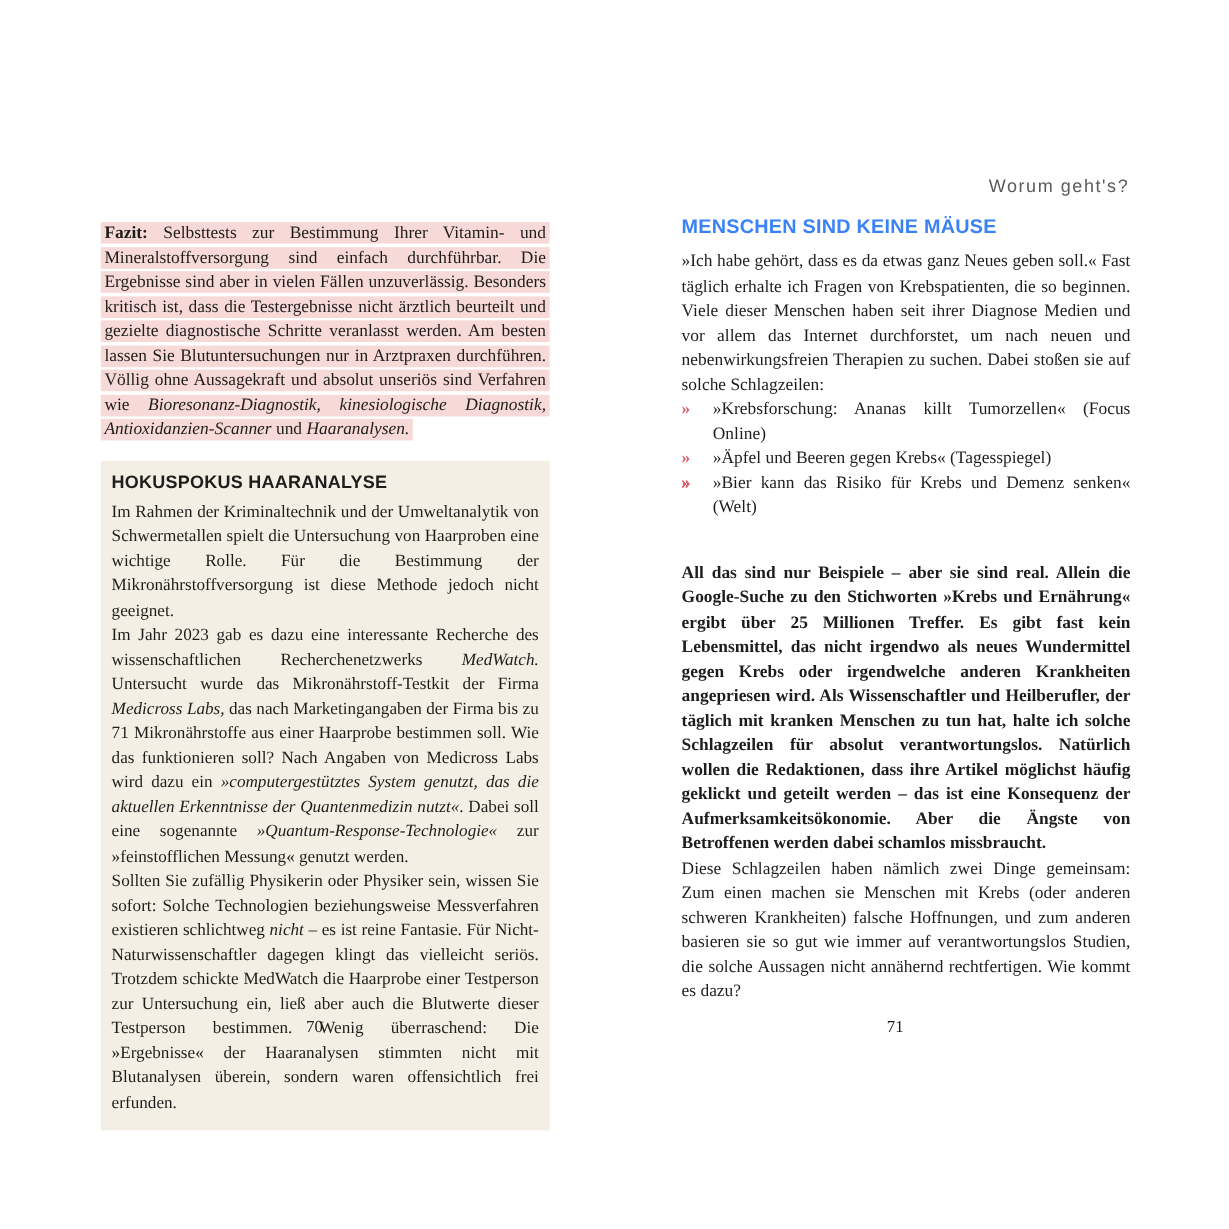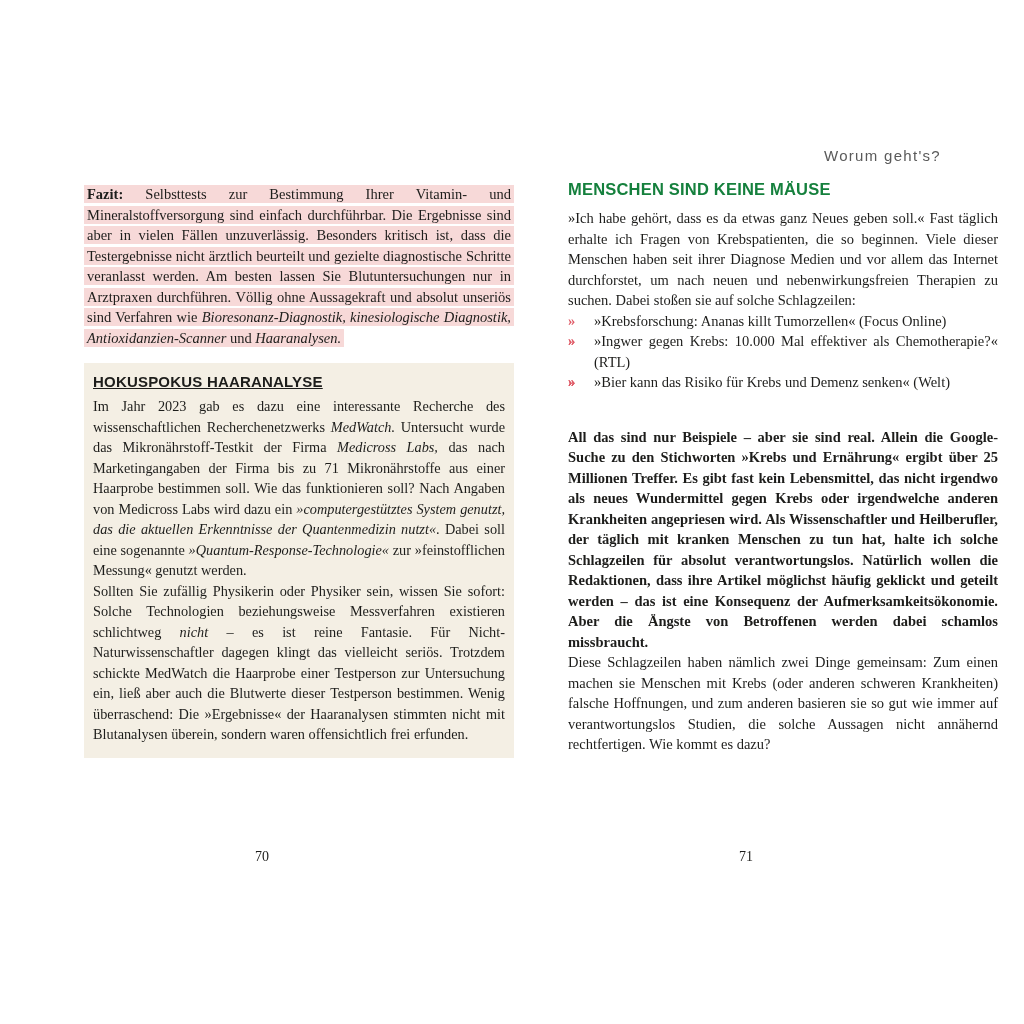--- a/index.html
+++ b/index.html
@@ -5,21 +5,21 @@
   html,body { margin:0; padding:0; background:#ffffff; }
   .canvas {
     position:relative; width:1024px; height:1024px; background:#ffffff;
     font-family:"Liberation Serif", serif; color:#1d1d1b; overflow:hidden;
   }
   .running-head {
     position:absolute; top:147px; right:83px;
     font-family:"Liberation Sans", sans-serif;
     font-size:15px; letter-spacing:1.3px; color:#5a5a5a;
   }
-  .col { position:absolute; width:430px; }
+  .col { position:absolute; width:374px; }
   .col-left  { left:84px;  top:184px; }
   .col-right { left:568px; top:180px; }
 
   p, .para {
     margin:0; font-size:14.5px; line-height:20.5px;
     text-align:justify; hyphens:auto; -webkit-hyphens:auto;
   }
   .italic { font-style:italic; }
   .bold   { font-weight:700; }
 
@@ -31,28 +31,27 @@
   }
 
   
   .info-box {
     margin-top:15px; background:#f4efe4; padding:10px 9px 13px 9px;
   }
   .box-title {
     font-family:"Liberation Sans", sans-serif; font-weight:700;
     font-size:15px; letter-spacing:0.2px; color:#1d1d1b;
     margin:0 0 6px 0;
-    text-decoration:underline;
   }
   .info-box .para { font-size:14.3px; }
 
   
   .section-heading {
     font-family:"Liberation Sans", sans-serif; font-weight:700;
-    font-size:16.5px; letter-spacing:0.2px; color:#15803d;
+    font-size:16.5px; letter-spacing:0.2px; color:#3b82f6;
     margin:0 0 9px 0;
   }
   .headlines { margin:0; padding:0; }
   .hl-item { position:relative; padding-left:26px; }
   .hl-marker {
     position:absolute; left:0; top:0;
     color:#df5a66; font-weight:700;
   }
   .para-gap { margin-top:34px;font-weight:bold; }
 
@@ -69,35 +68,36 @@
 <div class="canvas">
 
   <div class="running-head">Worum geht's?</div>
 
   <div class="col col-left">
     <p class="fazit"><span class="hl"><span class="bold">Fazit:</span><span> Selbsttests zur Bestimmung Ihrer Vitamin- und Mineralstoffversorgung sind einfach durchführbar. Die Ergebnisse sind aber in vielen Fällen unzuverlässig. Besonders kritisch ist, dass die Testergebnisse nicht ärztlich beurteilt und gezielte diagnostische Schritte veranlasst werden. Am besten lassen Sie Blutuntersuchungen nur in Arztpraxen durchführen. Völlig ohne Aussagekraft und absolut unseriös sind Verfahren wie </span><span class="italic">Bioresonanz-Diagnostik, kinesiologische Diagnostik, Antioxidanzien-Scanner</span><span> und </span><span class="italic">Haaranalysen.</span></span></p>
 
     <div class="info-box">
       <h3 class="box-title">HOKUSPOKUS HAARANALYSE</h3>
       <div>
+          <p class="para"><span>Im Rahmen der Kriminaltechnik und der Umweltanalytik von Schwermetallen spielt die Untersuchung von Haarproben eine wichtige Rolle. Für die Bestimmung der Mikronährstoffversorgung ist diese Methode jedoch nicht geeignet.</span></p>
           <p class="para"><span>Im Jahr 2023 gab es dazu eine interessante Recherche des wissenschaftlichen Recherchenetzwerks </span><span class="italic">MedWatch.</span><span> Untersucht wurde das Mikronährstoff-Testkit der Firma </span><span class="italic">Medicross Labs,</span><span> das nach Marketingangaben der Firma bis zu 71 Mikronährstoffe aus einer Haarprobe bestimmen soll. Wie das funktionieren soll? Nach Angaben von Medicross Labs wird dazu ein </span><span class="italic">»computergestütztes System genutzt, das die aktuellen Erkenntnisse der Quantenmedizin nutzt«</span><span>. Dabei soll eine sogenannte </span><span class="italic">»Quantum-Response-Technologie«</span><span> zur »feinstofflichen Messung« genutzt werden.</span></p>
           <p class="para"><span>Sollten Sie zufällig Physikerin oder Physiker sein, wissen Sie sofort: Solche Technologien beziehungsweise Messverfahren existieren schlichtweg </span><span class="italic">nicht</span><span> – es ist reine Fantasie. Für Nicht-Naturwissenschaftler dagegen klingt das vielleicht seriös. Trotzdem schickte MedWatch die Haarprobe einer Testperson zur Untersuchung ein, ließ aber auch die Blutwerte dieser Testperson bestimmen. Wenig überraschend: Die »Ergebnisse« der Haaranalysen stimmten nicht mit Blutanalysen überein, sondern waren offensichtlich frei erfunden.</span></p>
         </div>
     </div>
   </div>
 
   <div class="col col-right">
     <h2 class="section-heading">MENSCHEN SIND KEINE MÄUSE</h2>
 
     <p>»Ich habe gehört, dass es da etwas ganz Neues geben soll.« Fast täglich erhalte ich Fragen von Krebspatienten, die so beginnen. Viele dieser Menschen haben seit ihrer Diagnose Medien und vor allem das Internet durchforstet, um nach neuen und nebenwirkungsfreien Therapien zu suchen. Dabei stoßen sie auf solche Schlagzeilen:</p>
 
     <div class="headlines">
         <div class="hl-item para"><span class="hl-marker">»</span><span>»Krebsforschung: Ananas killt Tumorzellen« (Focus Online)</span></div>
+        <div class="hl-item para"><span class="hl-marker">»</span><span>»Äpfel und Beeren gegen Krebs« (Tagesspiegel)</span></div>
         <div class="hl-item para"><span class="hl-marker">»</span></div>
-        <div class="hl-item para"><span class="hl-marker">»</span><span>»Ingwer gegen Krebs: 10.000 Mal effektiver als Chemotherapie?« (RTL)</span></div>
         <div class="hl-item para"><span class="hl-marker">»</span></div>
         <div class="hl-item para"><span class="hl-marker">»</span></div>
         <div class="hl-item para"><span class="hl-marker">»</span><span>»Bier kann das Risiko für Krebs und Demenz senken« (Welt)</span></div>
       </div>
 
     <p class="para-gap">All das sind nur Beispiele – aber sie sind real. Allein die Google-Suche zu den Stichworten »Krebs und Ernährung« ergibt über 25 Millionen Treffer. Es gibt fast kein Lebensmittel, das nicht irgendwo als neues Wundermittel gegen Krebs oder irgendwelche anderen Krankheiten angepriesen wird. Als Wissenschaftler und Heilberufler, der täglich mit kranken Menschen zu tun hat, halte ich solche Schlagzeilen für absolut verantwortungslos. Natürlich wollen die Redaktionen, dass ihre Artikel möglichst häufig geklickt und geteilt werden – das ist eine Konsequenz der Aufmerksamkeitsökonomie. Aber die Ängste von Betroffenen werden dabei schamlos missbraucht.</p>
     <p>Diese Schlagzeilen haben nämlich zwei Dinge gemeinsam: Zum einen machen sie Menschen mit Krebs (oder anderen schweren Krankheiten) falsche Hoffnungen, und zum anderen basieren sie so gut wie immer auf verantwortungslos Studien, die solche Aussagen nicht annähernd rechtfertigen. Wie kommt es dazu?</p>
   </div>
 
   <div class="page-num page-num-left">70</div>

